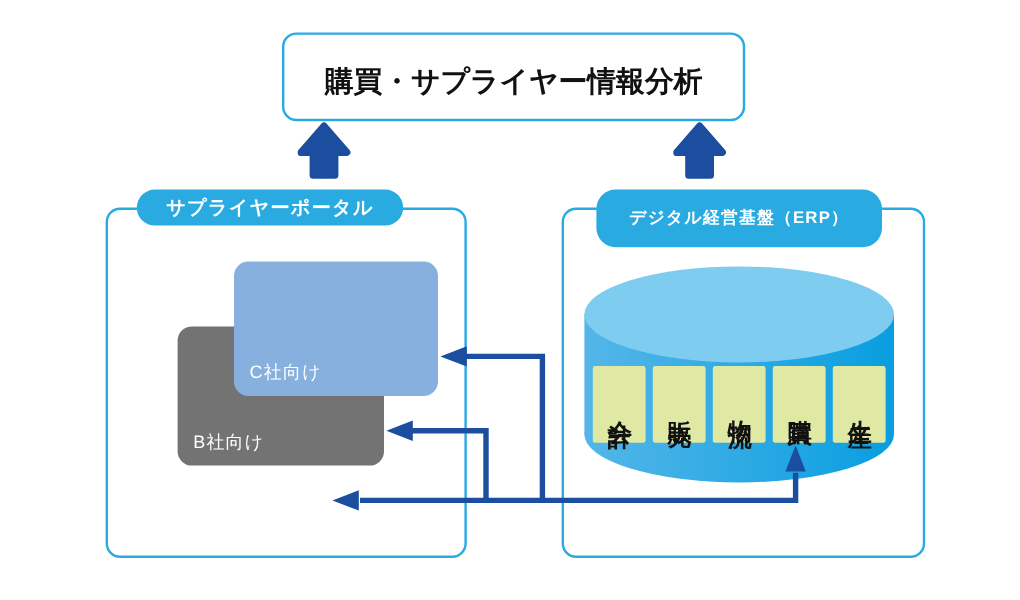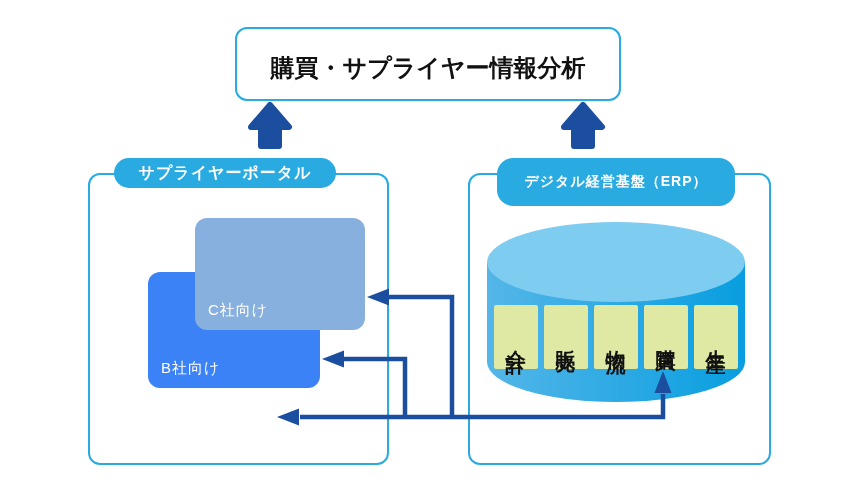--- a/index.html
+++ b/index.html
@@ -27,21 +27,21 @@
   #erp-badge{left:497px;top:158px;width:238px;height:48px;font-size:14px;}
 
   .card{
     position:absolute;border-radius:12px;color:#ffffff;
   }
   .card .card-label{
     position:absolute;left:13px;bottom:10px;font-size:15px;font-weight:500;color:#ffffff;
     letter-spacing:1px;
   }
   #card-c{left:195px;top:218px;width:170px;height:112px;background:#87B0DE;z-index:4;}
-  #card-b{left:148px;top:272px;width:172px;height:116px;background:#3b82f6;z-index:3;text-align:center;}
+  #card-b{left:148px;top:272px;width:172px;height:116px;background:#737373;z-index:3;text-align:center;}
   #card-a{left:110px;top:330px;width:165px;height:113px;background:#0A4EA2;z-index:2;}
 
   .cyl-part{position:absolute;}
   #cyl-top{left:487px;top:222px;width:258px;height:80px;border-radius:50%;
     background:#7FCCF1;z-index:3;}
   #cyl-body{left:487px;top:262px;width:258px;height:100px;
     background:linear-gradient(90deg,#54B6E8,#089EE0);z-index:2;}
   #cyl-bottom{left:487px;top:322px;width:258px;height:80px;border-radius:50%;
     background:linear-gradient(90deg,#54B6E8,#089EE0);z-index:2;}
 

